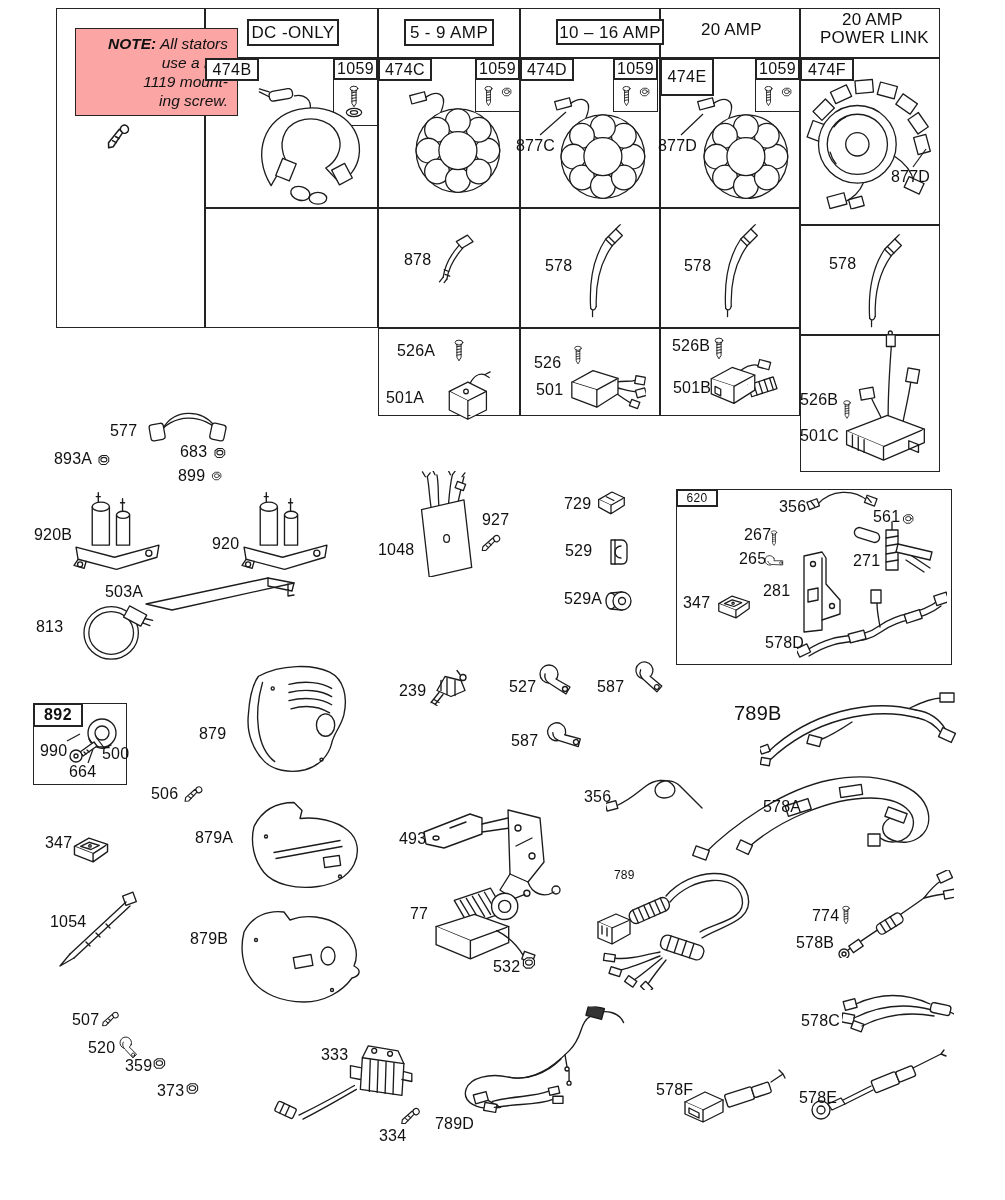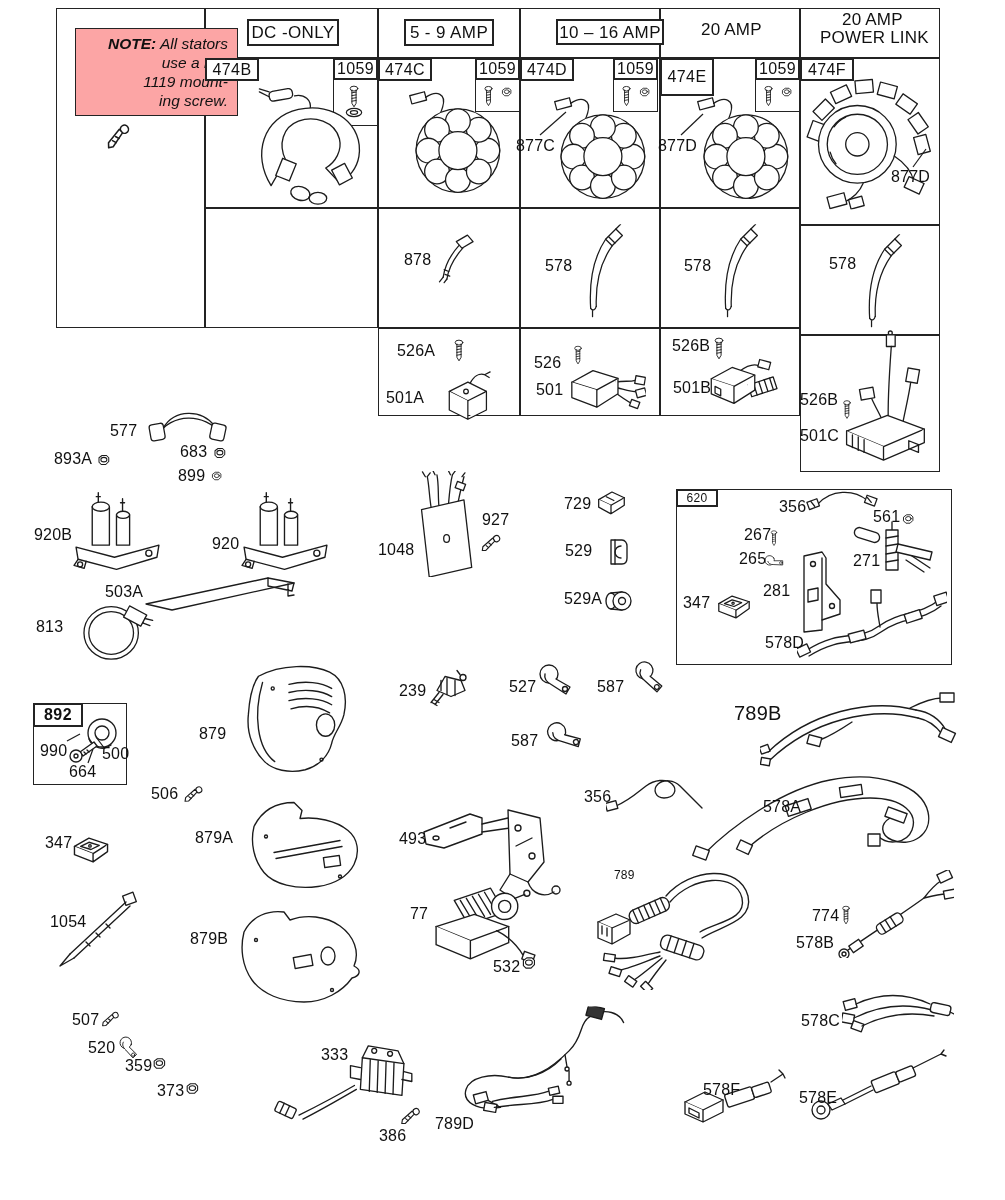--- a/index.html
+++ b/index.html
@@ -377,23 +377,23 @@
       <div class="plabel" style="left: 614px; top: 869px; font-size: 12px;">789</div>
       <div class="plabel" style="left: 812px; top: 908px; font-size: 16px;">774</div>
       <div class="plabel" style="left: 796px; top: 935px; font-size: 16px;">578B</div>
       <div class="plabel" style="left: 50px; top: 914px; font-size: 16px;">1054</div>
       <div class="plabel" style="left: 190px; top: 931px; font-size: 16px;">879B</div>
       <div class="plabel" style="left: 72px; top: 1012px; font-size: 16px;">507</div>
       <div class="plabel" style="left: 88px; top: 1040px; font-size: 16px;">520</div>
       <div class="plabel" style="left: 125px; top: 1058px; font-size: 16px;">359</div>
       <div class="plabel" style="left: 157px; top: 1083px; font-size: 16px;">373</div>
       <div class="plabel" style="left: 321px; top: 1047px; font-size: 16px;">333</div>
-      <div class="plabel" style="left: 379px; top: 1128px; font-size: 16px;">386</div>
+      <div class="plabel" style="left: 379px; top: 1128px; font-size: 16px;">334</div>
       <div class="plabel" style="left: 435px; top: 1116px; font-size: 16px;">789D</div>
-      <div class="plabel" style="left: 656px; top: 1082px; font-size: 16px; margin-left: 47px;">578F</div>
+      <div class="plabel" style="left: 656px; top: 1082px; font-size: 16px;">578F</div>
       <div class="plabel" style="left: 801px; top: 1013px; font-size: 16px;">578C</div>
       <div class="plabel" style="left: 799px; top: 1090px; font-size: 16px;">578E</div>
     </div>
 
   <svg id="symdefs" aria-hidden="true">
     <defs>
       <symbol id="sym-stator" viewBox="0 0 120 120">
         <rect x="12" y="8" width="16" height="9" transform="rotate(-15 20 12)" fill="#fff"></rect>
         <path d="M28,12 C40,4 50,8 46,22 C44,30 40,34 38,42"></path>
         <circle cx="62" cy="68" r="44" fill="#fff"></circle>

